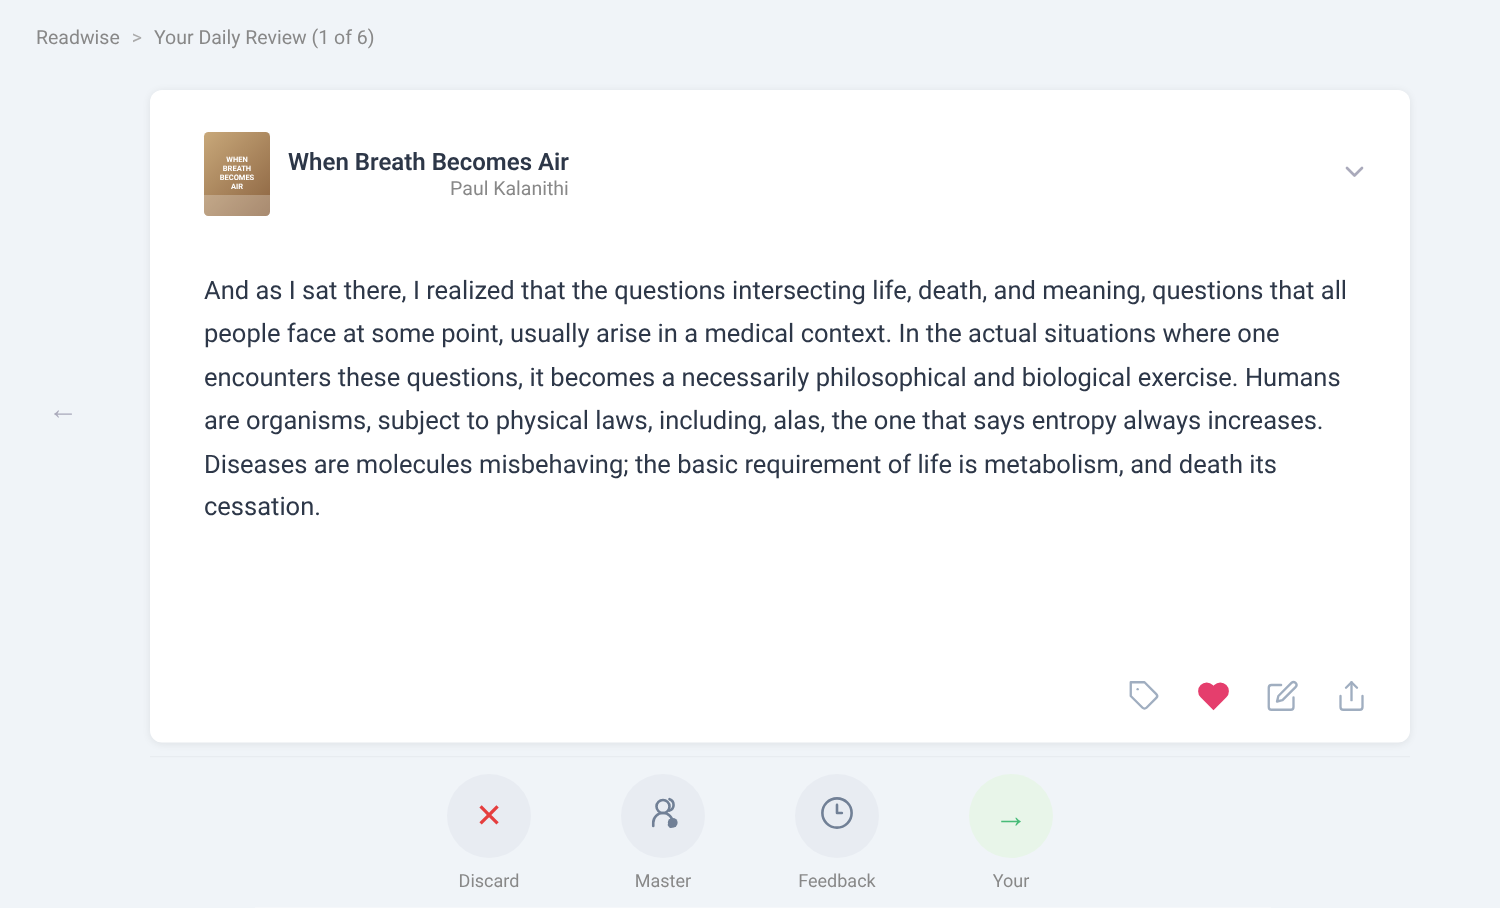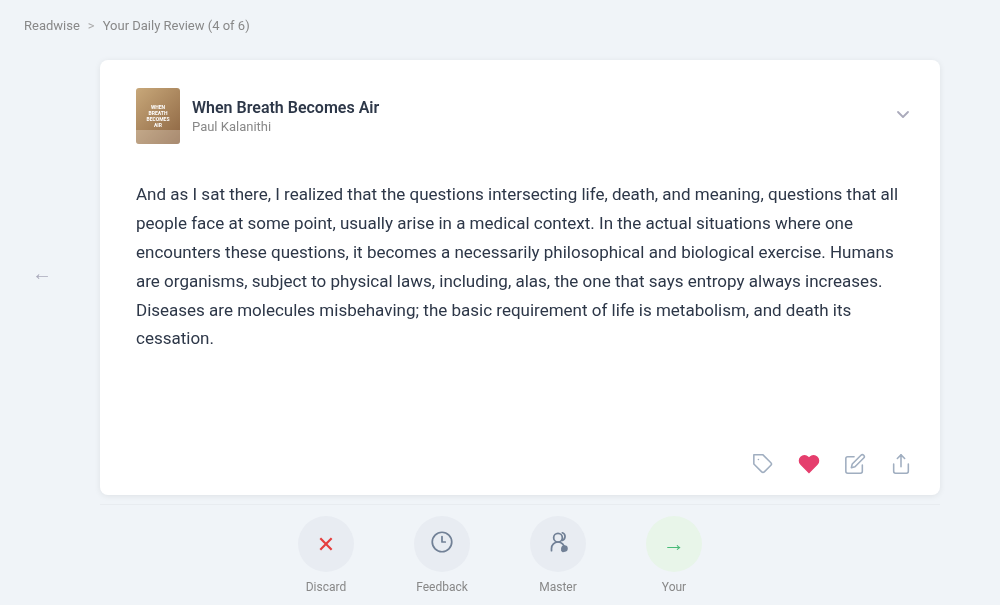--- a/index.html
+++ b/index.html
@@ -110,20 +110,21 @@
     .book-title {
       font-size: 16px;
       font-weight: 600;
       color: #2d3748;
       margin-bottom: 2px;
     }
 
     .book-author {
       font-size: 13px;
       color: #888;
+      text-align: right;
     }
 
     .collapse-icon {
       color: #aab;
       font-size: 16px;
       cursor: pointer;
     }
 
     
     .quote-text {
@@ -228,21 +229,21 @@
     .master-icon, .feedback-icon {
       color: #718096;
     }
   </style>
 </head>
 <body>
 
 <div class="breadcrumb">
   <span>Readwise</span>
   <span class="breadcrumb-separator">&gt;</span>
-  <span>Your Daily Review (4 of 6)</span>
+  <span>Your Daily Review (1 of 6)</span>
 </div>
 
 <div class="back-arrow">
   ←
 </div>
 
 <div class="card">
 
   <div class="book-header">
     <div class="book-info">
@@ -298,49 +299,49 @@
 
 <div class="separator"></div>
 
 <div class="bottom-toolbar">
 
   <div class="toolbar-btn">
     <div class="toolbar-btn-circle">
       <span class="discard-x">✕</span>
     </div>
     <span class="toolbar-btn-label">Discard</span>
-  </div>
-
-  <div class="toolbar-btn">
-    <div class="toolbar-btn-circle">
-      <span class="feedback-icon">
-        <svg width="26" height="26" viewBox="0 0 24 24" fill="none" stroke="#718096" stroke-width="1.6" stroke-linecap="round" stroke-linejoin="round">
-          <circle cx="12" cy="12" r="9"></circle>
-          <polyline points="12 7 12 12 15 12"></polyline>
-        </svg>
-      </span>
-    </div>
-    <span class="toolbar-btn-label">Feedback</span>
   </div>
 
   <div class="toolbar-btn">
     <div class="toolbar-btn-circle">
       <span class="master-icon">
         <svg width="26" height="26" viewBox="0 0 24 24" fill="none" stroke="#718096" stroke-width="1.6" stroke-linecap="round" stroke-linejoin="round">
           <circle cx="12" cy="8" r="4"></circle>
           <path d="M6 20v-2a6 6 0 0112 0v2"></path>
           <path d="M16 3.5c1.5.5 2.5 1.8 2.5 3.5s-1 3-2.5 3.5"></path>
           <circle cx="18" cy="18" r="3" fill="#718096" stroke="none"></circle>
           <text x="15.5" y="20.2" font-size="4" fill="white" font-weight="bold">$</text>
         </svg>
       </span>
     </div>
     <span class="toolbar-btn-label">Master</span>
   </div>
 
   <div class="toolbar-btn">
+    <div class="toolbar-btn-circle">
+      <span class="feedback-icon">
+        <svg width="26" height="26" viewBox="0 0 24 24" fill="none" stroke="#718096" stroke-width="1.6" stroke-linecap="round" stroke-linejoin="round">
+          <circle cx="12" cy="12" r="9"></circle>
+          <polyline points="12 7 12 12 15 12"></polyline>
+        </svg>
+      </span>
+    </div>
+    <span class="toolbar-btn-label">Feedback</span>
+  </div>
+
+  <div class="toolbar-btn">
     <div class="toolbar-btn-circle done">
       <span class="done-arrow">→</span>
     </div>
     <span class="toolbar-btn-label">Your</span>
   </div>
 
 </div>
 
 </body></html>

